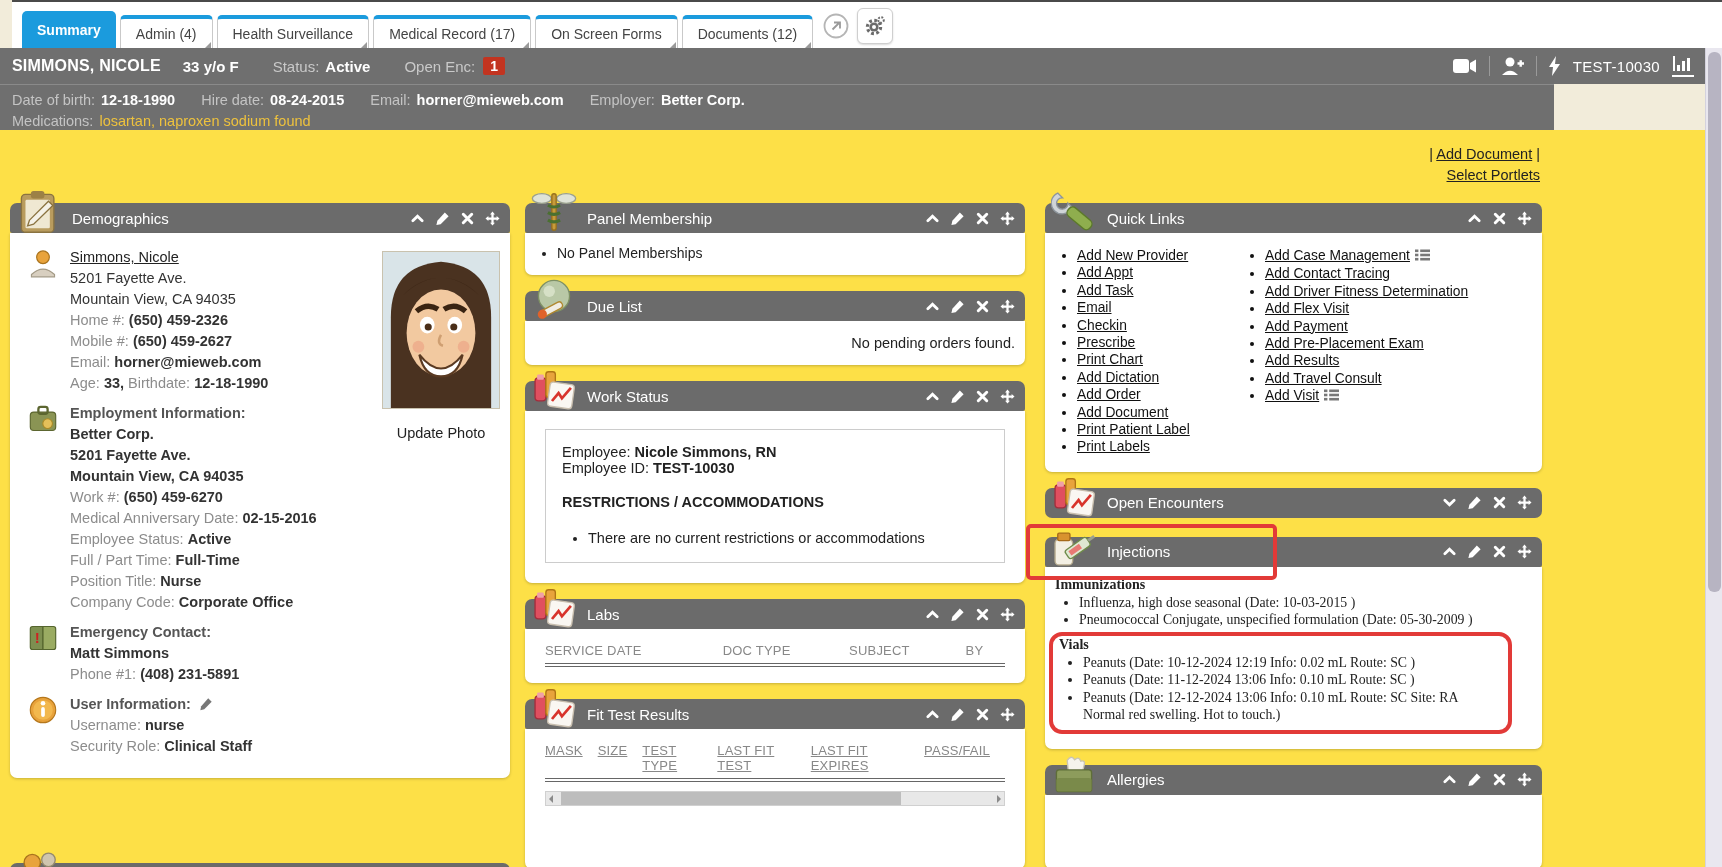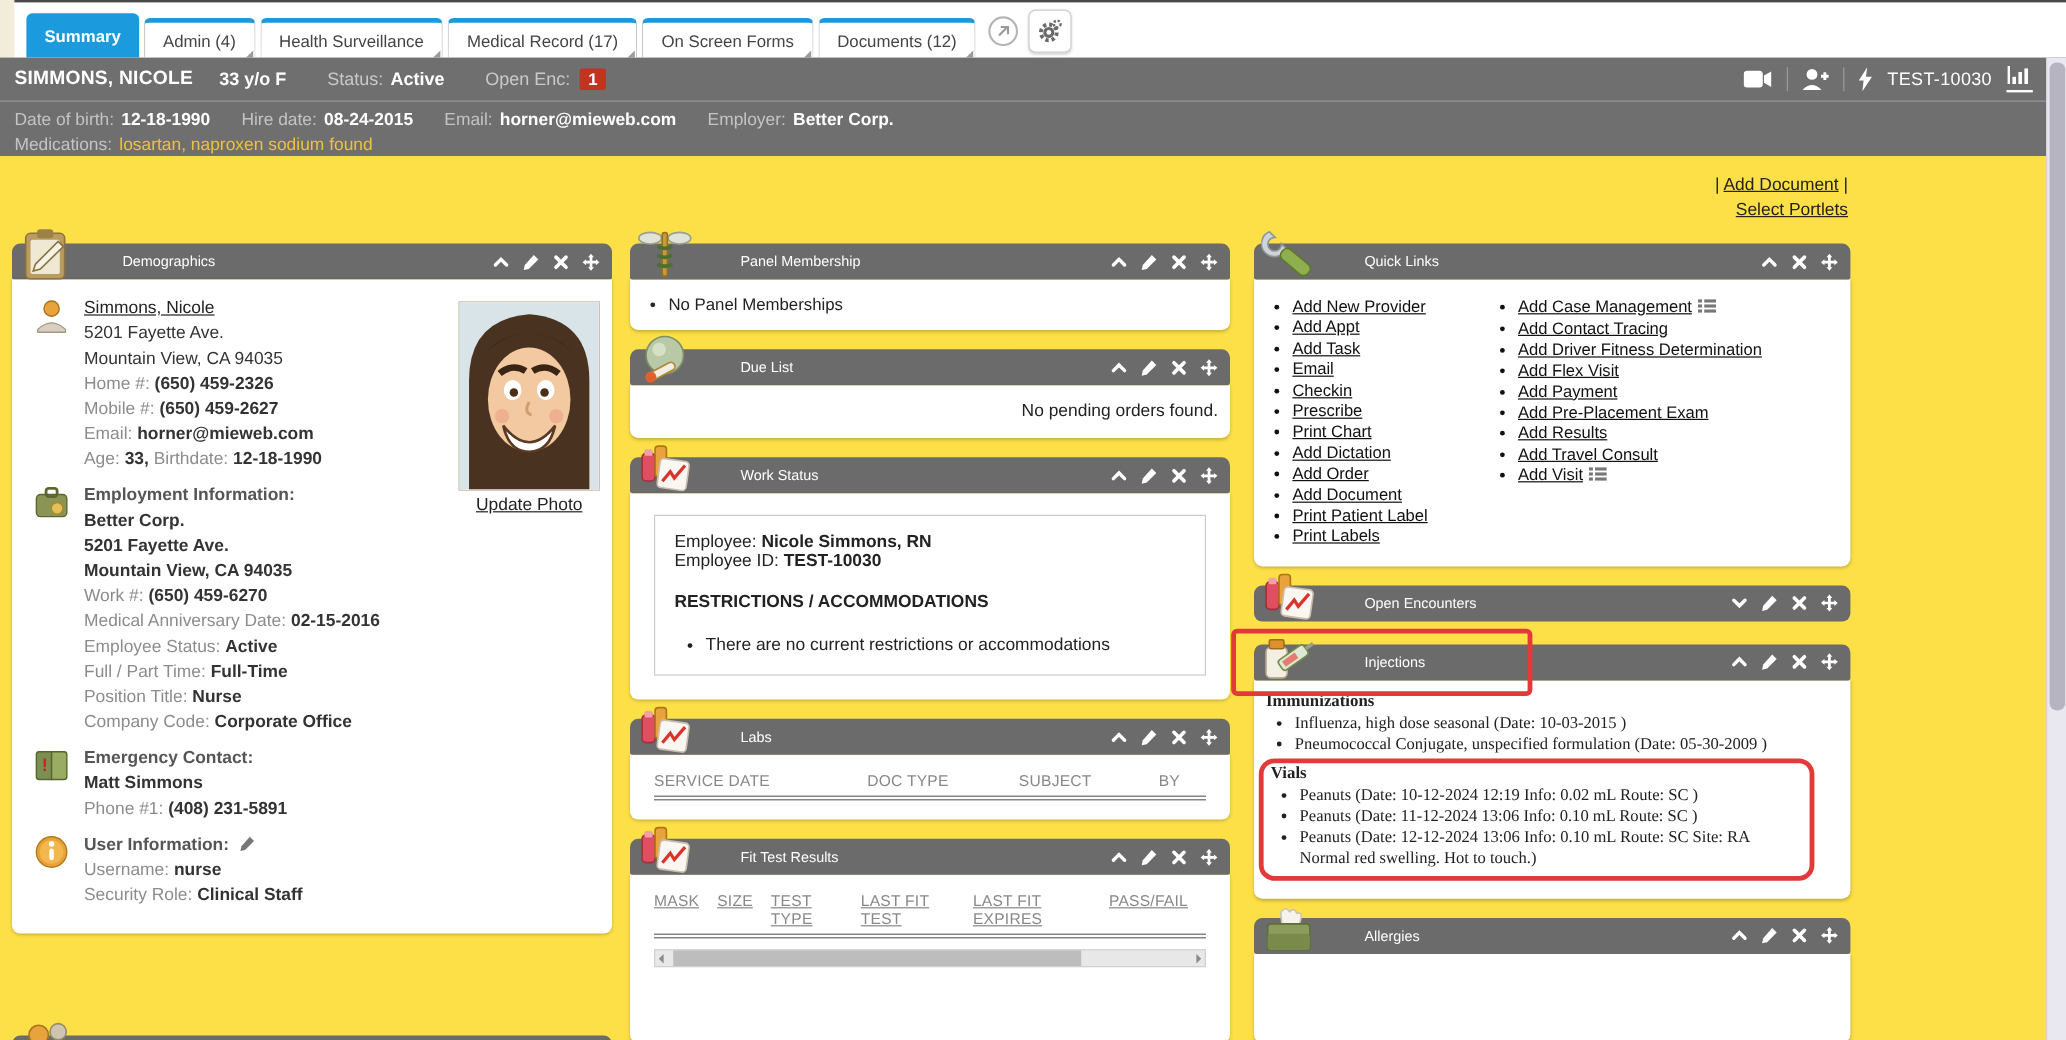--- a/index.html
+++ b/index.html
@@ -26,21 +26,21 @@
   .band1 .pname { font-weight:bold; font-size:16px; letter-spacing:.2px; }
   .band1 .agesex { margin-left:22px; font-weight:bold; }
   .band1 .lbl { color:#c9c9c9; margin-left:34px; }
   .band1 .val { color:#fff; font-weight:bold; margin-left:6px; }
   .badge { background:#c23420; color:#fff; font-weight:bold; padding:1px 7px; margin-left:8px; border-radius:2px; font-size:14px; }
   .band1-right { position:absolute; right:28px; top:0; height:36px; display:flex; align-items:center; gap:12px; }
   .band1-right .vdiv { width:1px; height:20px; background:#9a9a9a; }
   .ptid { font-size:15px; letter-spacing:.3px; }
   .chartlink { border-bottom:2px solid #fff; padding-bottom:1px; cursor:pointer; }
 
-  .band2 { position:absolute; top:84px; left:0; width:1722px; height:46px; background:#6f6f6f; color:#fff;
+  .band2 { position:absolute; top:84px; left:0; width:1554px; height:46px; background:#6f6f6f; color:#fff;
            border-top:1px solid #8a8a8a; font-size:14.5px; padding:4px 12px 0; }
   .band2 .row { height:21px; display:flex; align-items:center; }
   .band2 .lbl { color:#c4c4c4; margin-right:6px; }
   .band2 .val { color:#fff; font-weight:bold; margin-right:26px; }
   .band2 .med { color:#eec23d; text-decoration:none; cursor:pointer; }
   .band2 .medsep { color:#eec23d; margin-right:4px; }
 
   
   .content { position:absolute; top:130px; left:0; width:1722px; height:737px; background:#fde047; }
   .page-links { position:absolute; top:14px; right:182px; text-align:right; font-size:14.5px; color:#222; line-height:21px; }
@@ -48,37 +48,37 @@
   .page-links .pipe { text-decoration:none; }
 
   .col { position:absolute; top:73px; }
   .col-left { left:10px; width:500px; }
   .col-mid { left:525px; width:500px; }
   .col-right { left:1045px; width:497px; }
 
   .portlet { position:relative; margin-bottom:16px; }
   .p-head { position:relative; height:30px; background:#6b6b6b; border-radius:7px 7px 2px 2px;
             display:flex; align-items:center; color:#fff; }
-  .p-title { margin-left:92px; font-size:12px; }
+  .p-title { margin-left:62px; font-size:15px; }
   .p-controls { position:absolute; right:10px; top:0; height:30px; display:flex; align-items:center; }
   .p-controls svg { width:15px; height:15px; margin-left:10px; cursor:pointer; }
   .p-icon { position:absolute; left:6px; top:-14px; width:46px; height:46px; z-index:3; }
   .p-body { background:#fff; border-radius:0 0 7px 7px; box-shadow:0 1px 3px rgba(0,0,0,.22); }
 
   
   .demo-body { padding:14px 14px 12px 16px; font-size:14.5px; color:#333; position:relative; min-height:538px; }
   .sec { position:relative; padding-left:44px; margin-bottom:9px; line-height:21px; }
   .sec-icon { position:absolute; left:2px; top:1px; width:30px; height:30px; }
   .sec .head { font-weight:bold; color:#555; }
   .sec .lbl { color:#8c8c8c; }
   .sec .val { color:#333; font-weight:bold; }
   .sec a.nm { color:#222; text-decoration:underline; cursor:pointer; }
   .photo-wrap { position:absolute; right:10px; top:18px; width:118px; text-align:center; }
   .photo-wrap svg { display:block; width:118px; height:158px; border:1px solid #c9c2ae; }
-  .photo-wrap a { display:inline-block; margin-top:4px; font-size:14.5px; color:#222; text-decoration:underline; cursor:pointer; }
+  .photo-wrap a { display:inline-block; margin-top:16px; font-size:14.5px; color:#222; cursor:pointer; }
   .pencil-sm { width:14px; height:14px; vertical-align:-2px; margin-left:4px; cursor:pointer; }
 
   
   .bullets { margin:0; padding:12px 12px 12px 32px; font-size:14px; color:#222; }
   .bullets li { margin-bottom:2px; }
   .centered-body { padding:14px 10px; text-align:right; font-size:14.5px; color:#222; }
 
   
   .ws-body { padding:18px 20px 20px; }
   .ws-box { border:1px solid #ccc; padding:14px 16px 16px; font-size:14.5px; color:#222; min-height:130px; }

